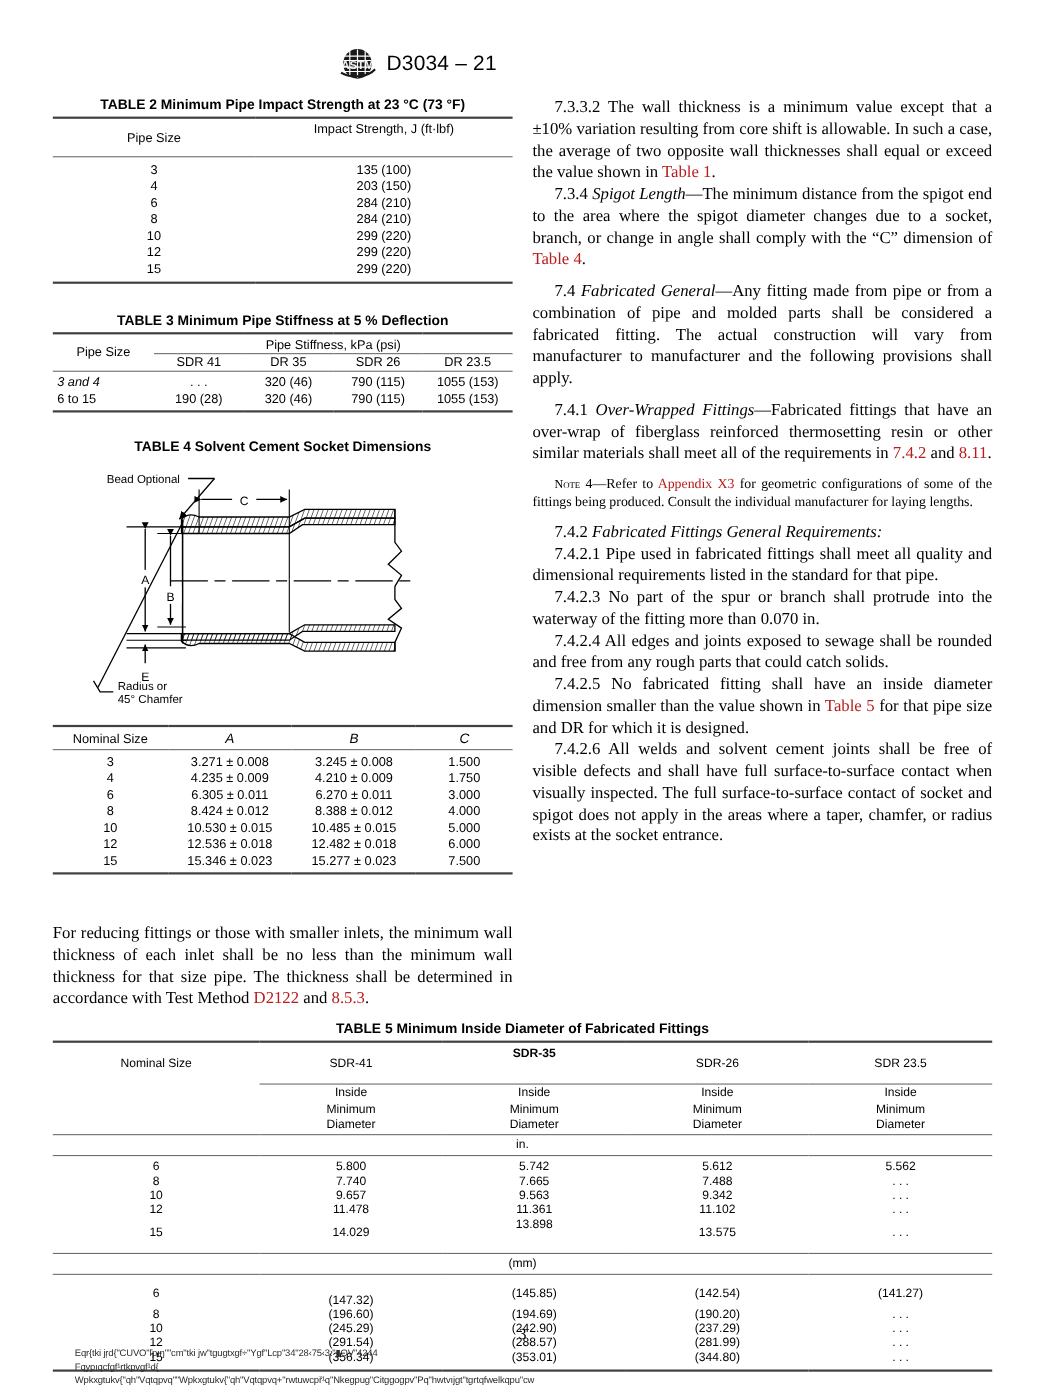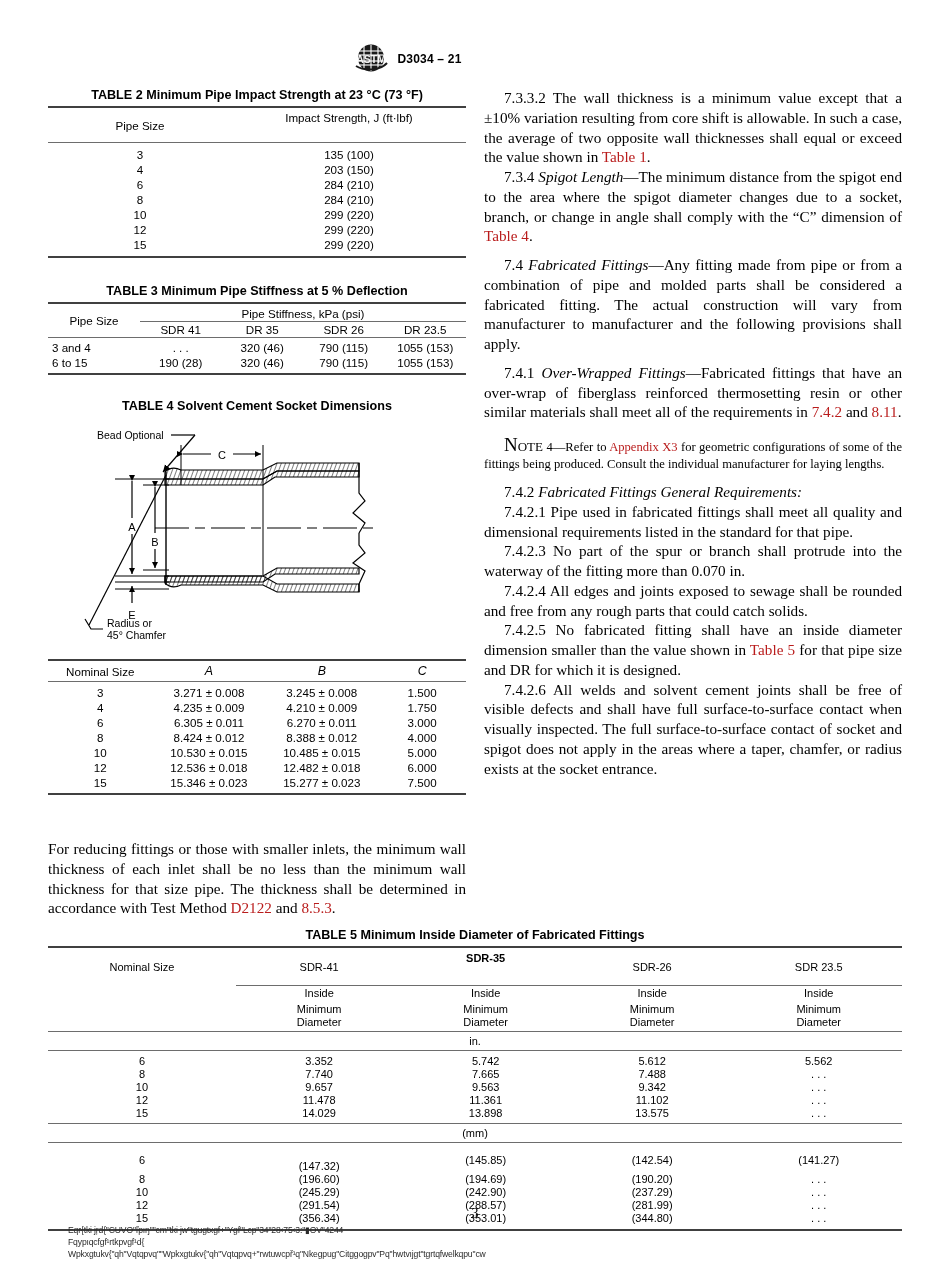--- a/index.html
+++ b/index.html
@@ -20,31 +20,30 @@
   .page-header {
     position: absolute;
     top: 44px;
     left: 0;
     width: 760px;
     text-align: center;
     display: flex;
     justify-content: center;
     align-items: center;
     gap: 9px;
-    padding-left: 28px;
   }
   .astm-logo {
     width: 34px;
     height: 30px;
     display: inline-block;
   }
   .header-title {
     font-family: "Liberation Sans", sans-serif;
-    font-weight: bold;
-    font-size: 12px;
+    font-weight: normal;
+    font-size: 19px;
     letter-spacing: 0.2px;
   }
 
   
   .col-left {
     position: absolute;
     left: 48px;
     top: 88px;
     width: 418px;
   }
@@ -69,21 +68,21 @@
   .lnk { color: #b91c1c; }
   .note {
     margin: 11px 0 9px 0;
     font-size: 12.6px;
     line-height: 1.27;
     text-align: justify;
     text-indent: 20px;
   }
   .smallcaps {
     font-variant: small-caps;
-    font-size: 19px;
+    font-size: 11px;
   }
 
   
   .tbl-caption {
     font-family: "Liberation Sans", sans-serif;
     font-weight: bold;
     font-size: 12.6px;
     text-align: center;
     margin-bottom: 4px;
   }
@@ -242,21 +241,21 @@
           <td rowspan="2" style="width:22%;vertical-align:middle;">Pipe Size</td>
           <td colspan="4" class="spanhdr" style="padding-top:3px;">Pipe Stiffness, kPa (psi)</td>
         </tr>
         <tr class="rule-thin">
           <td style="width:19.5%;">SDR 41</td>
           <td style="width:19.5%;">DR 35</td>
           <td style="width:19.5%;">SDR 26</td>
           <td style="width:19.5%;">DR 23.5</td>
         </tr>
         <tr>
-          <td style="text-align:left;padding-left:4px;padding-top:3px;">3 and 4</td>
+          <td style="text-align:left;padding-left:4px;padding-top:3px;font-style:italic;">3 and 4</td>
           <td style="padding-top:3px;">. . .</td>
           <td style="padding-top:3px;">320 (46)</td>
           <td style="padding-top:3px;">790 (115)</td>
           <td style="padding-top:3px;">1055 (153)</td>
         </tr>
         <tr class="rule-bottom">
           <td style="text-align:left;padding-left:4px;padding-bottom:4px;">6 to 15</td>
           <td style="padding-bottom:4px;">190 (28)</td>
           <td style="padding-bottom:4px;">320 (46)</td>
           <td style="padding-bottom:4px;">790 (115)</td>
@@ -388,21 +387,21 @@
   <p class="body noindent" style="margin-top:44px;"><span>For reducing fittings or those with smaller inlets, the minimum wall thickness of each inlet shall be no less than the minimum wall thickness for that size pipe. The thickness shall be determined in accordance with Test Method </span><span class="lnk">D2122</span><span> and </span><span class="lnk">8.5.3</span><span>.</span></p>
 
 </div>
 
 <div class="col-right">
 
   <p class="body"><span>7.3.3.2</span><span> The wall thickness is a minimum value except that a ±10% variation resulting from core shift is allowable. In such a case, the average of two opposite wall thicknesses shall equal or exceed the value shown in </span><span class="lnk">Table 1</span><span>.</span></p>
 
   <p class="body"><span>7.3.4</span>&nbsp;<span class="ital">Spigot Length</span><span>—The minimum distance from the spigot end to the area where the spigot diameter changes due to a socket, branch, or change in angle shall comply with the “C” dimension of </span><span class="lnk">Table 4</span><span>.</span></p>
 
-  <p class="body" style="margin-top:9px;"><span>7.4</span>&nbsp;<span class="ital">Fabricated Fittings</span><span>—Any fitting made from pipe or from a combination of pipe and molded parts shall be considered a fabricated fitting. The actual construction will vary from manufacturer to manufacturer and the following provisions shall apply.</span></p>
+  <p class="body" style="margin-top:9px;"><span>7.4</span>&nbsp;<span class="ital">Fabricated General</span><span>—Any fitting made from pipe or from a combination of pipe and molded parts shall be considered a fabricated fitting. The actual construction will vary from manufacturer to manufacturer and the following provisions shall apply.</span></p>
 
   <p class="body" style="margin-top:9px;"><span>7.4.1</span>&nbsp;<span class="ital">Over-Wrapped Fittings</span><span>—Fabricated fittings that have an over-wrap of fiberglass reinforced thermosetting resin or other similar materials shall meet all of the requirements in </span><span class="lnk">7.4.2</span><span> and </span><span class="lnk">8.11</span><span>.</span></p>
 
   <p class="note"><span class="smallcaps">Note</span><span> 4—Refer to </span><span class="lnk">Appendix X3</span><span> for geometric configurations of some of the fittings being produced. Consult the individual manufacturer for laying lengths.</span></p>
 
   <p class="body" style="margin-top:6px;"><span>7.4.2</span>&nbsp;<span class="ital">Fabricated Fittings General Requirements:</span></p>
 
   <p class="body"><span>7.4.2.1</span><span> Pipe used in fabricated fittings shall meet all quality and dimensional requirements listed in the standard for that pipe.</span></p>
 
 
@@ -449,21 +448,21 @@
         <td class="dcol" style="padding-bottom:3px;">Diameter</td>
         <td class="dcol" style="padding-bottom:3px;">Diameter</td>
       </tr>
 
       <tr class="unitrow rule-thin">
         <td colspan="5" style="padding-top:3px;padding-bottom:3px;">in.</td>
       </tr>
 
       <tr>
           <td class="nomcol" style="padding-top:4px;">6</td>
-          <td class="dcol" style="padding-top:4px;">3.352</td>
+          <td class="dcol" style="padding-top:4px;">5.800</td>
           <td class="dcol" style="padding-top:4px;">5.742</td>
           <td class="dcol" style="padding-top:4px;">5.612</td>
           <td class="dcol" style="padding-top:4px;">5.562</td>
         </tr>
       <tr>
           <td class="nomcol">8</td>
           <td class="dcol">7.740</td>
           <td class="dcol">7.665</td>
           <td class="dcol">7.488</td>
           <td class="dcol">. . .</td>
@@ -478,21 +477,21 @@
       <tr>
           <td class="nomcol">12</td>
           <td class="dcol">11.478</td>
           <td class="dcol">11.361</td>
           <td class="dcol">11.102</td>
           <td class="dcol">. . .</td>
         </tr>
       <tr class="rule-thin">
           <td class="nomcol" style="padding-bottom:4px;">15</td>
           <td class="dcol" style="padding-bottom:4px;">14.029</td>
-          <td class="dcol" style="padding-bottom:4px;">13.898</td>
+          <td class="dcol" style="padding-bottom:20px;">13.898</td>
           <td class="dcol" style="padding-bottom:4px;">13.575</td>
           <td class="dcol" style="padding-bottom:4px;">. . .</td>
         </tr>
 
       <tr class="unitrow rule-thin">
         <td colspan="5" style="padding-top:3px;padding-bottom:3px;">(mm)</td>
       </tr>
 
       <tr>
           <td class="nomcol" style="padding-top:4px;">6</td>

